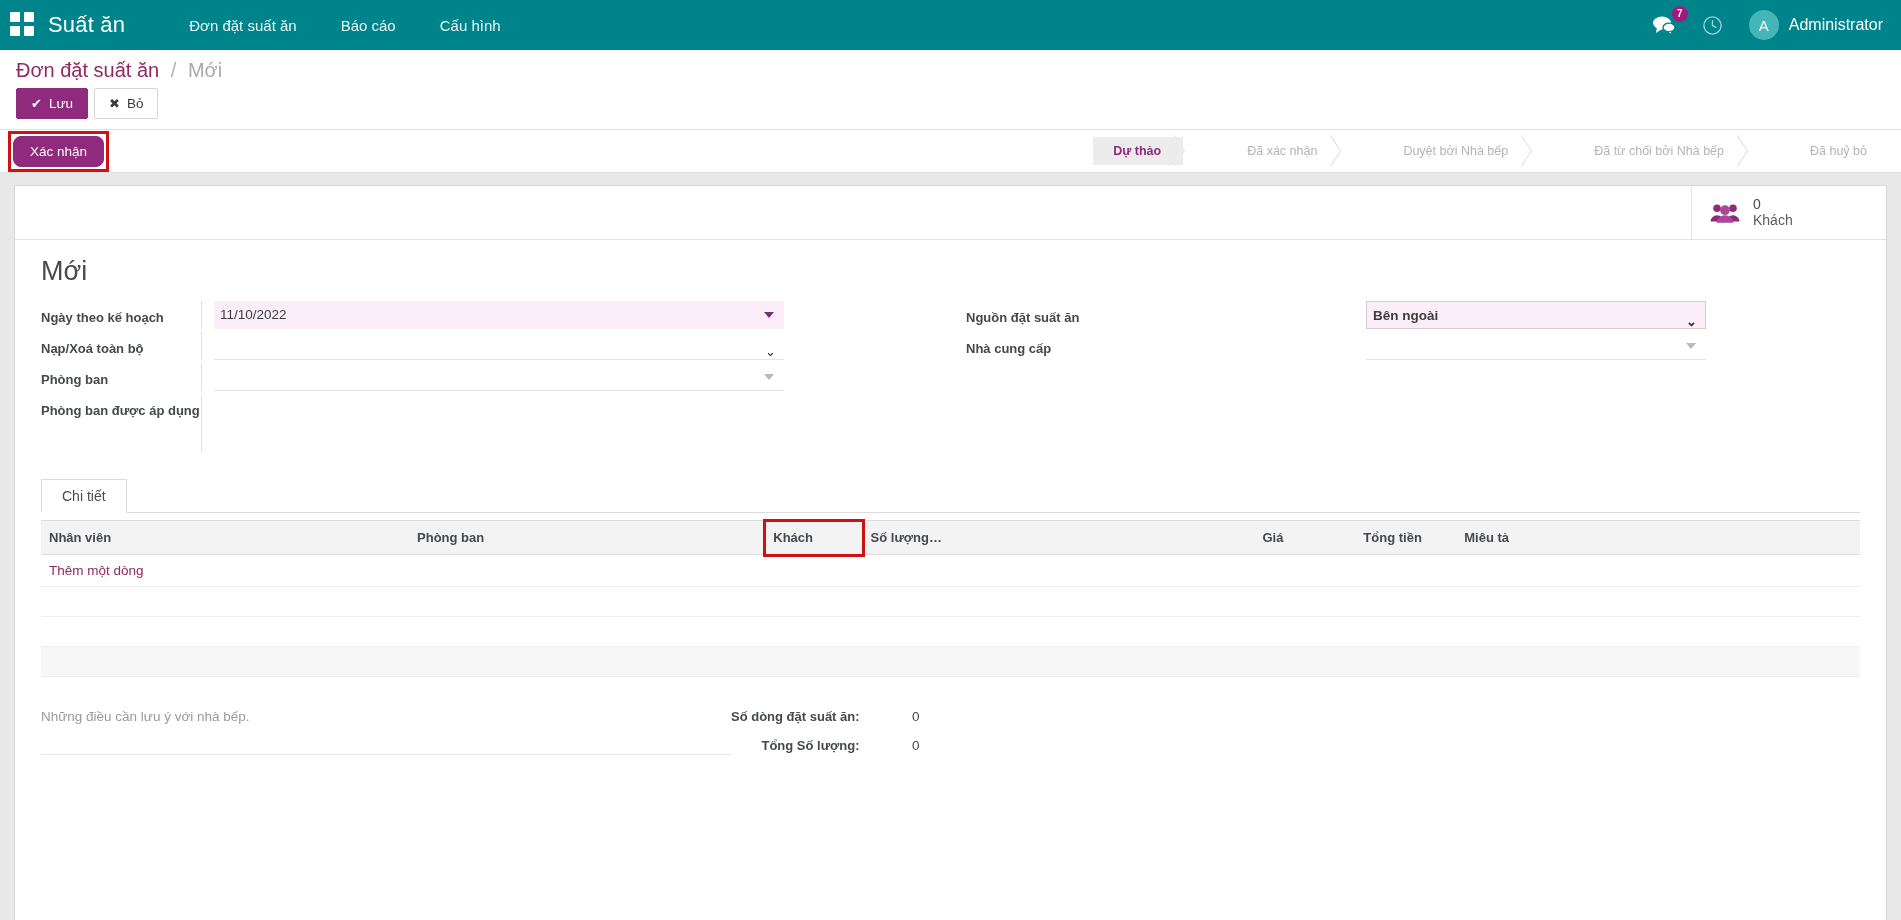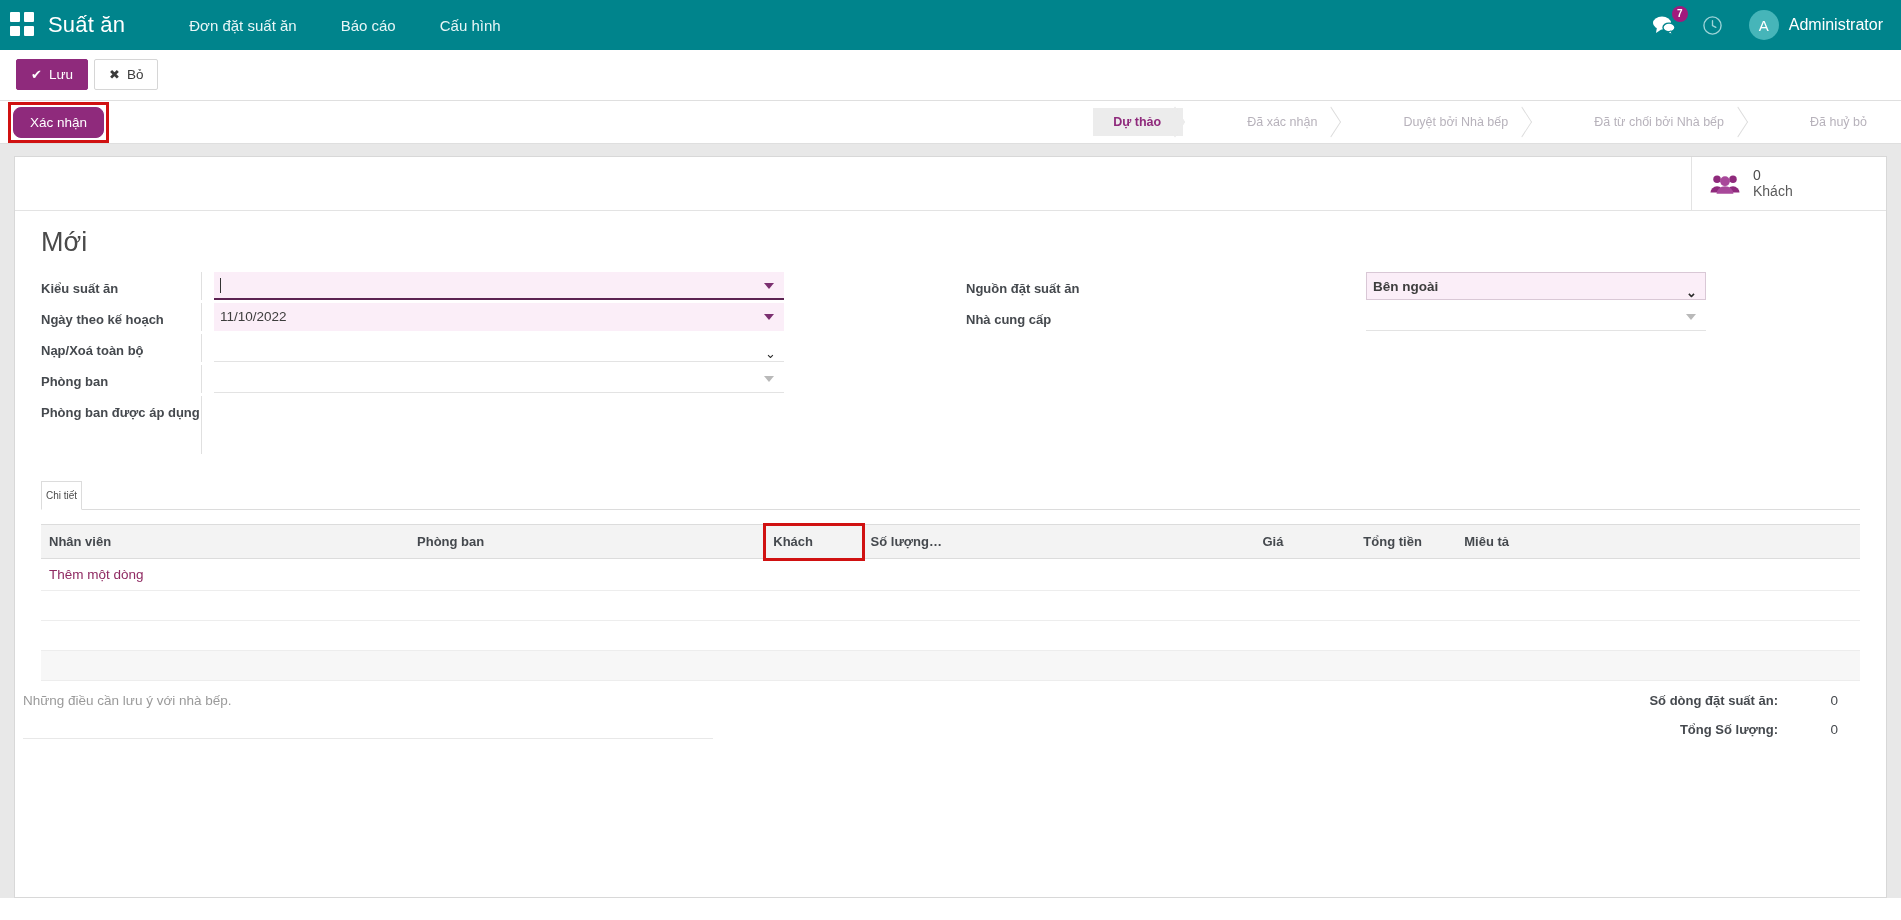--- a/index.html
+++ b/index.html
@@ -272,30 +272,30 @@
     width: 340px;
     height: 28px;
     border-bottom: 1px solid #e3e3e3;
     position: relative;
   }
 
   
   .notebook { margin-top: 26px; padding: 0 26px; }
   .nb-tabs { border-bottom: 1px solid #dcdcdc; display: flex; }
   .nb-tab {
-    padding: 8px 4px;
-    font-size: 10px;
+    padding: 8px 20px;
+    font-size: 14px;
     color: #4b4b4b;
     border: 1px solid #dcdcdc;
     border-bottom: 1px solid #ffffff;
     background: #ffffff;
     margin-bottom: -1px;
     cursor: pointer;
   }
-  .list-table { width: 100%; border-collapse: collapse; margin-top: 14px; }
+  .list-table { width: 100%; border-collapse: collapse; margin-top: 7px; }
   .list-table th {
     background: #f3f3f3;
     border-top: 1px solid #dcdcdc;
     border-bottom: 1px solid #dcdcdc;
     font-size: 13px;
     font-weight: bold;
     color: #45494e;
     text-align: left;
     padding: 9px 8px;
     white-space: nowrap;
@@ -310,24 +310,23 @@
   .add-row td {
     padding: 8px;
     border-bottom: 1px solid #ededed;
     font-size: 13.5px;
   }
   .add-link { color: #8f2a62; cursor: pointer; }
   .empty-row td { height: 30px; border-bottom: 1px solid #ededed; }
   .empty-row.grey td { background: #f7f7f7; }
 
   .note-area {
-    margin-top: 12px;
-    padding: 0 8px;
+    margin-top: 32px;
+    padding: 0 26px;
     display: flex;
-    justify-content: space-between;
     align-items: flex-start;
   }
   .note-ph {
     color: #9a9a9a;
     font-size: 13.5px;
     width: 690px;
     border-bottom: 1px solid #e8e8e8;
     padding-bottom: 30px;
     cursor: text;
   }
@@ -369,20 +368,25 @@
       </svg>
     </div>
     <div class="user-box">
       <div class="avatar">A</div>
       <div class="user-name">Administrator</div>
     </div>
   </div>
 </div>
 
 <div class="control-panel">
+  <div class="breadcrumb">
+    <span class="bc-link">Đơn đặt suất ăn</span>
+    <span class="bc-sep">/</span>
+    <span class="bc-current">Mới</span>
+  </div>
   <div class="btn-row">
     <div class="btn btn-save">
       <span class="tick">✔</span>
       <span>Lưu</span>
     </div>
     <div class="btn btn-discard">
       <span class="tick">✖</span>
       <span>Bỏ</span>
     </div>
   </div>
@@ -422,29 +426,20 @@
     </div>
 
     <div class="title-area">
       <div class="record-title">Mới</div>
     </div>
 
     <div class="form-grid">
 
       <div class="fgroup">
 
-        <div class="frow">
-          <div class="flabel">Kiểu suất ăn</div>
-          <div class="fval leftline">
-            <div class="input required-focus">
-              <span class="caret"></span><span></span>
-              <span class="dd-caret"></span>
-            </div>
-          </div>
-        </div>
 
         <div class="frow">
           <div class="flabel">Ngày theo kế hoạch</div>
           <div class="fval leftline">
             <div class="input">
               <span>11/10/2022</span>
               <span class="dd-caret"></span>
             </div>
           </div>
         </div>

